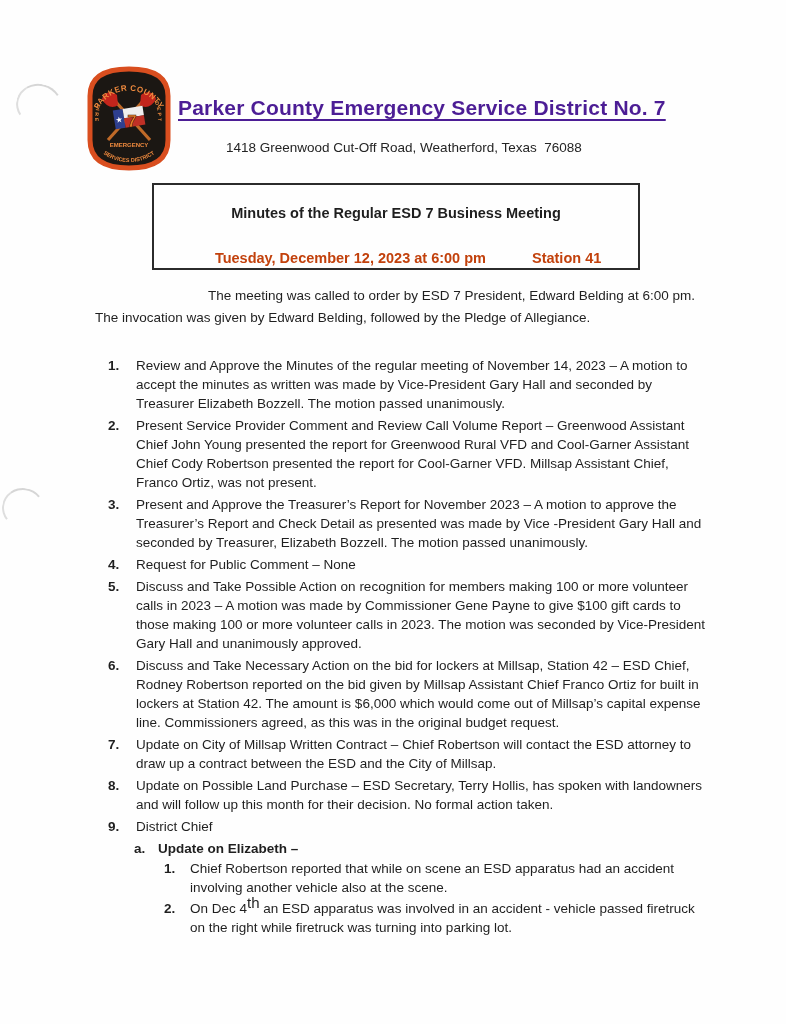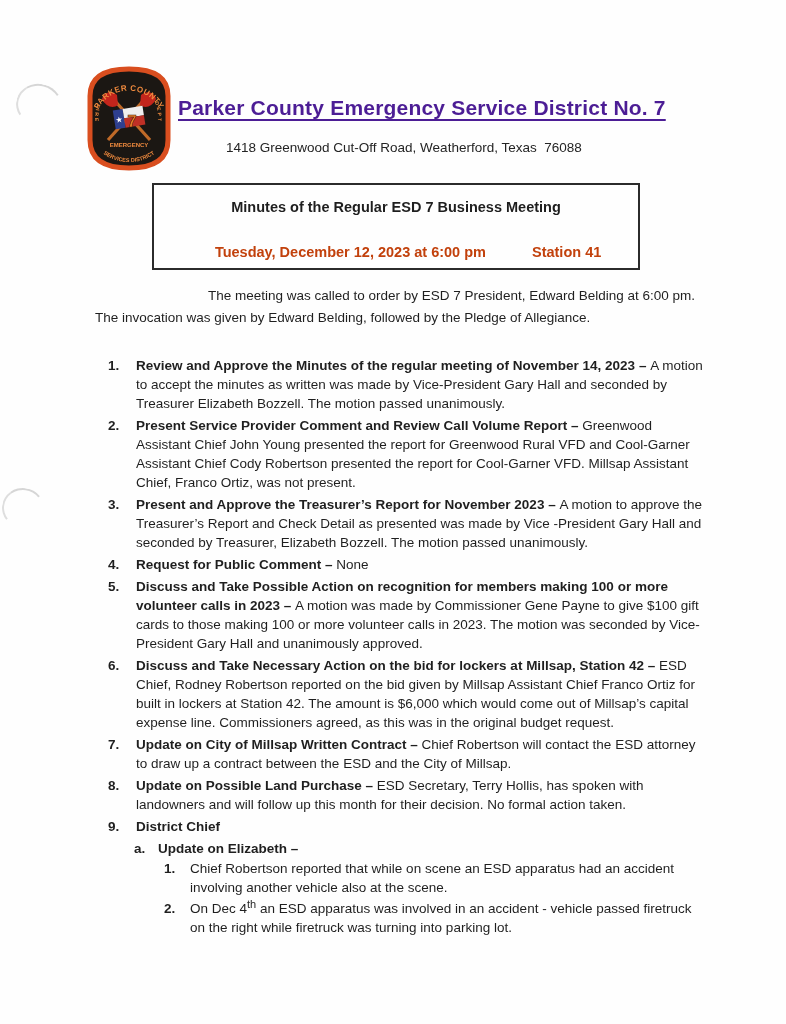--- a/index.html
+++ b/index.html
@@ -54,21 +54,21 @@
   
   .meeting-box {
     position: absolute;
     left: 152px; top: 183px;
     width: 488px; height: 87px;
     border: 2.5px solid #2b2b2b;
     background: #fefefe;
     text-align: center;
   }
   .meeting-box .line1 {
-    margin-top: 14px;
+    margin-top: 20px;
     font-size: 14.5px;
     font-weight: bold;
     color: #1e1e1e;
   }
   .meeting-box .line2 {
     margin-top: 13px;
     font-size: 14.5px;
     font-weight: bold;
     color: #c2410c;
     white-space: pre;
@@ -93,30 +93,30 @@
     font-size: 13.5px;
     line-height: 19px;
     color: #1f1f1f;
   }
   .agenda-item { display: flex; margin-bottom: 3px; }
   .agenda-item .num {
     flex: 0 0 28px;
     font-weight: bold;
   }
   .agenda-item .content { flex: 1; }
-  .agenda-item .content .lead { font-weight: bold; }
+  .agenda-item .content .lead { font-weight: normal; }
 
   .sub-letter-row { display: flex; margin: 1px 0 1px 26px; }
   .sub-letter-row .letter { flex: 0 0 24px; font-weight: bold; }
   .sub-letter-row .content { flex: 1; font-weight: bold; }
 
   .sub-num-row { display: flex; margin: 1px 0 2px 56px; }
   .sub-num-row .num { flex: 0 0 26px; font-weight: bold; }
   .sub-num-row .content { flex: 1; }
-  sup { font-size: 11px; line-height: 0; }
+  sup { font-size: 15px; line-height: 0; }
 </style>
 </head>
 <body>
 
 <div class="page">
 
   <div class="scan-arc a1"></div>
   <div class="scan-arc a2"></div>
 
   <svg class="logo" viewBox="0 0 88 105">

